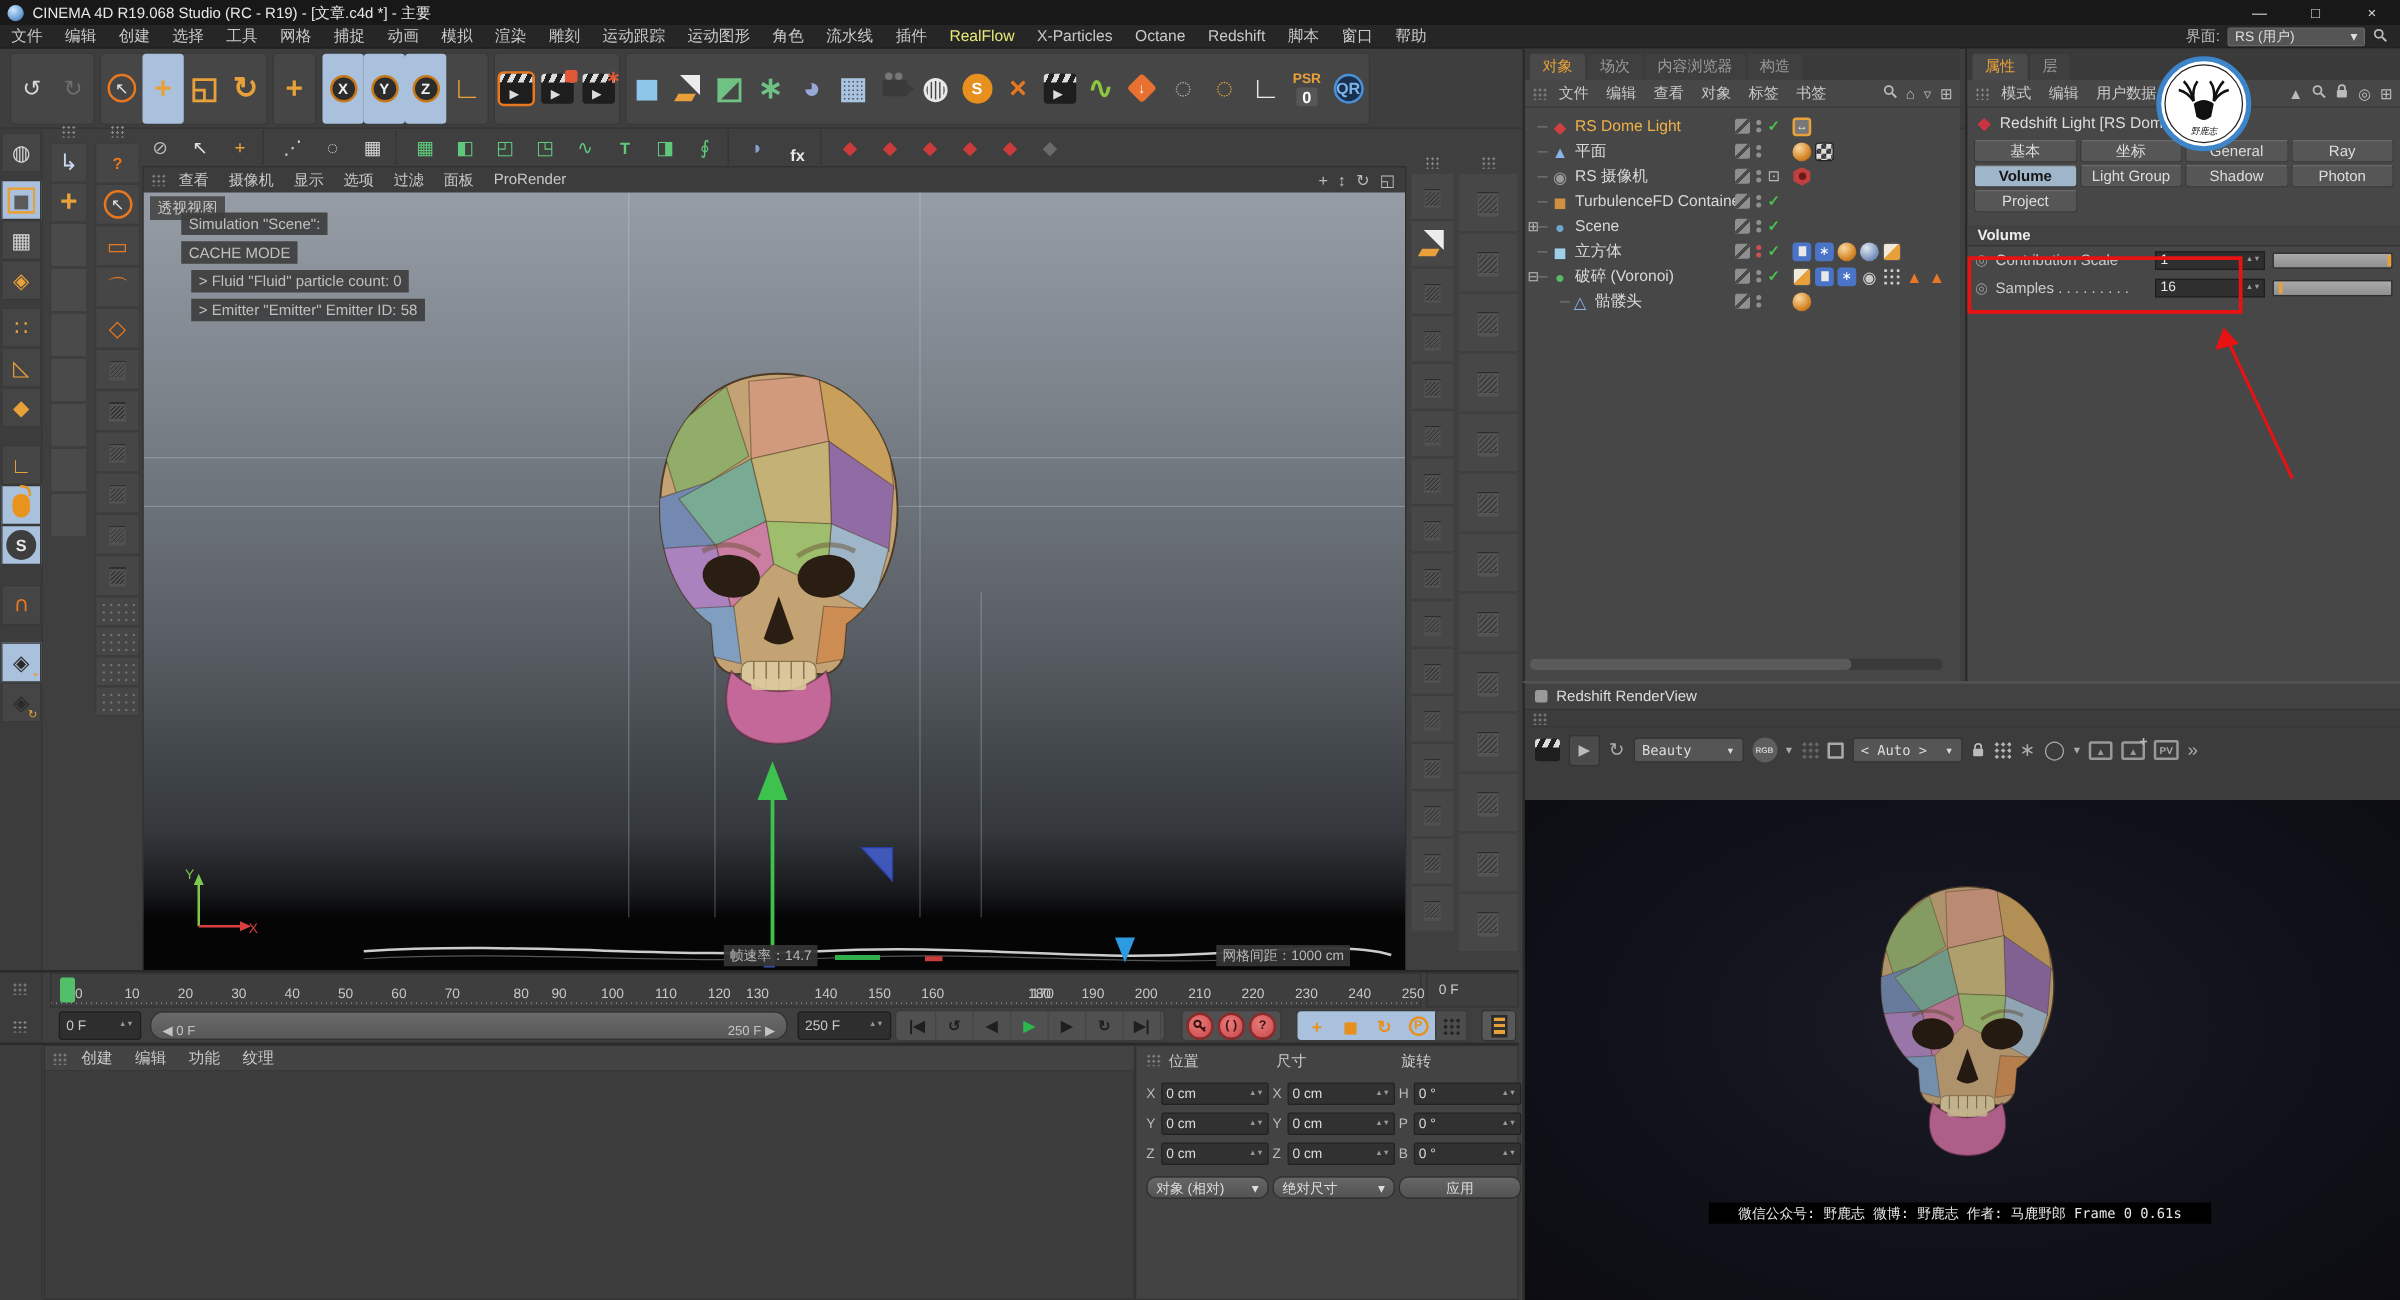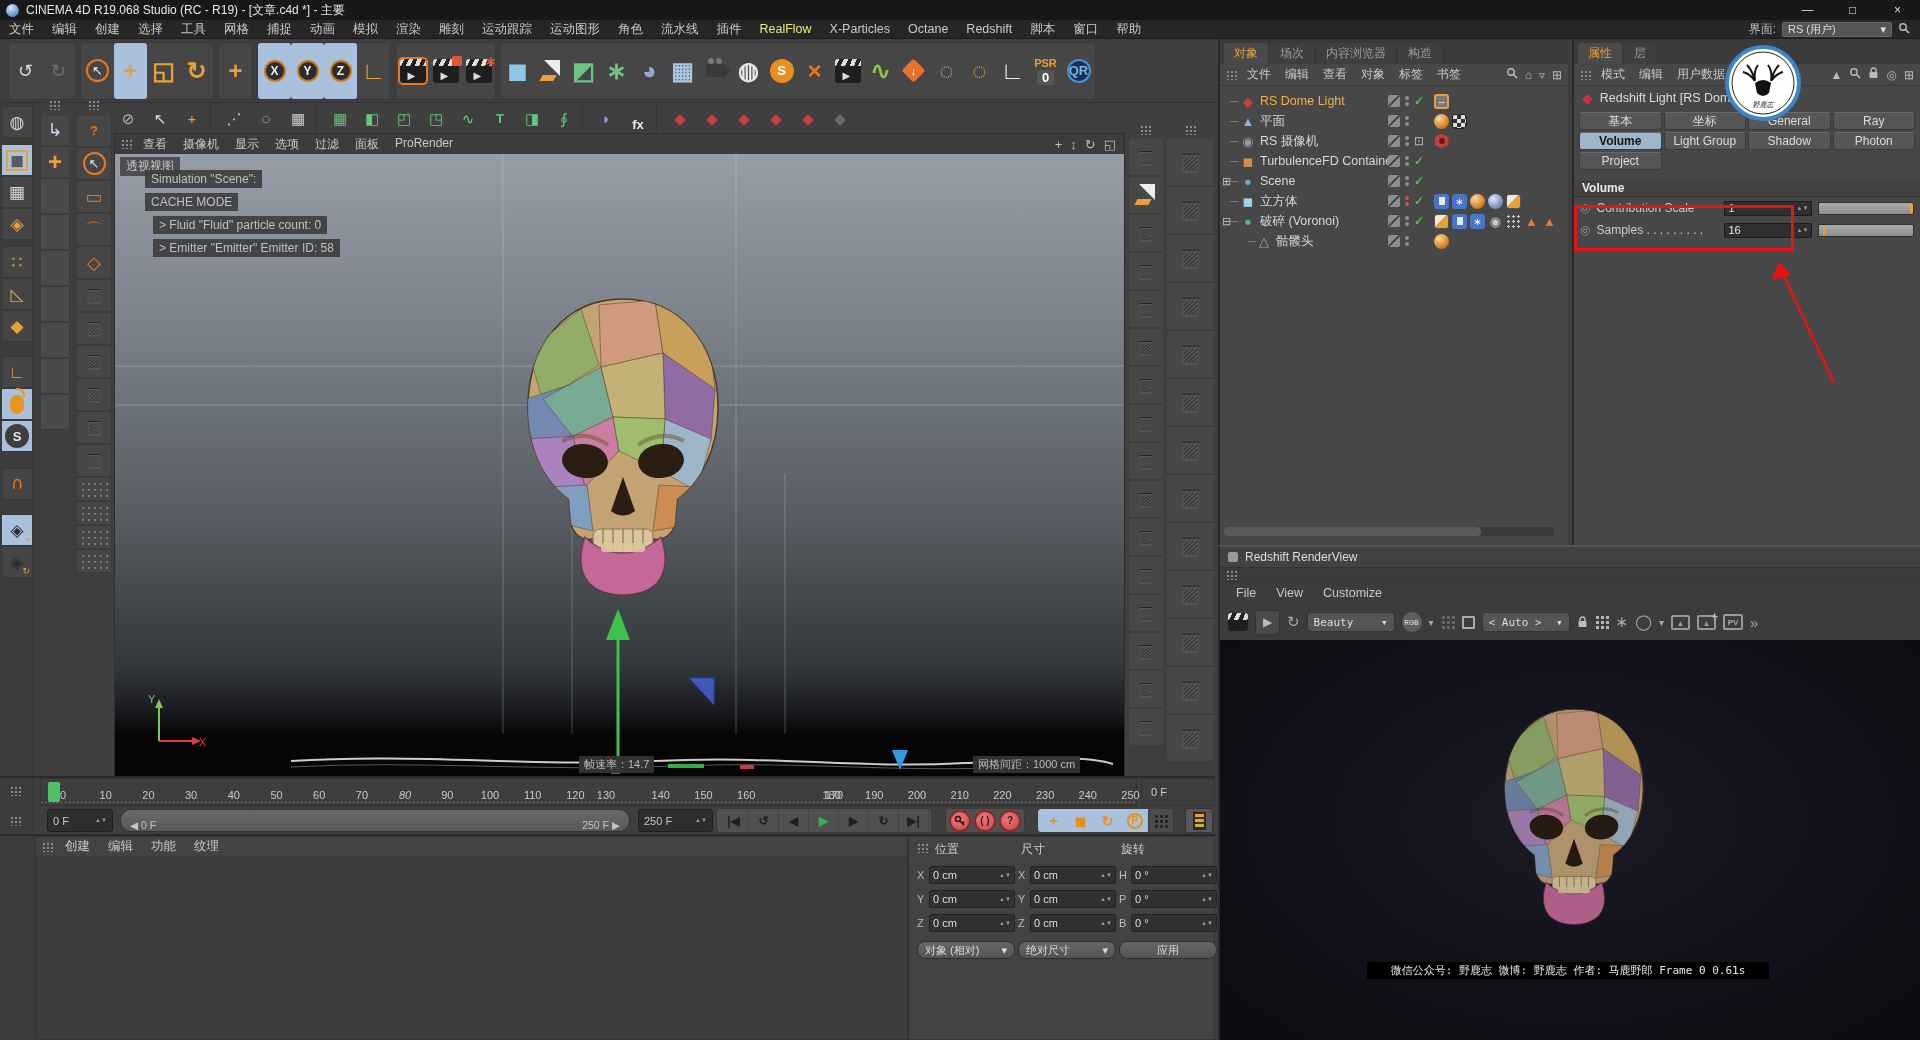--- a/index.html
+++ b/index.html
@@ -1031,25 +1031,20 @@
   </svg>
 
   <div id="rv" class="abs">
     <div id="rv-title">
         <i></i>
       <span>Redshift RenderView</span>
       </div>
     <div id="rv-grip">
         <span class="grip"></span>
       </div>
-    <div id="rv-menu">
-        <div class="mi">File</div>
-        <div class="mi">View</div>
-        <div class="mi">Customize</div>
-      </div>
     <div id="rv-tools">
         <span class="rv-ic">
           <span class="k-clap" style="width:20px;height:18px"></span>
         </span>
         <div class="rv-btn">▶</div>
         <span class="rv-ic">↻</span>
         <div class="rv-dd" style="width: 88px;">
           <span>Beauty</span>
           <span>▾</span>
         </div>
@@ -1102,21 +1097,21 @@
       <div id="playhead"></div>
       <span id="ruler-ticks">
         <span style="left: 22px;">0</span>
         <span style="left: 64.7px;">10</span>
         <span style="left: 107.4px;">20</span>
         <span style="left: 150.1px;">30</span>
         <span style="left: 192.8px;">40</span>
         <span style="left: 235.5px;">50</span>
         <span style="left: 278.2px;">60</span>
         <span style="left: 320.9px;">70</span>
-        <span style="left: 364px; font-style: italic;">80</span>
+        <span style="left: 376px;">80</span>
         <span style="left: 406.3px;">90</span>
         <span style="left: 449px;">100</span>
         <span style="left: 491.7px;">110</span>
         <span style="left: 534.4px;">120</span>
         <span style="left: 565px;">130</span>
         <span style="left: 619.8px;">140</span>
         <span style="left: 662.5px;">150</span>
         <span style="left: 705.2px;">160</span>
         <span style="left: 793px;">170</span>
         <span style="left: 790.6px;">180</span>

